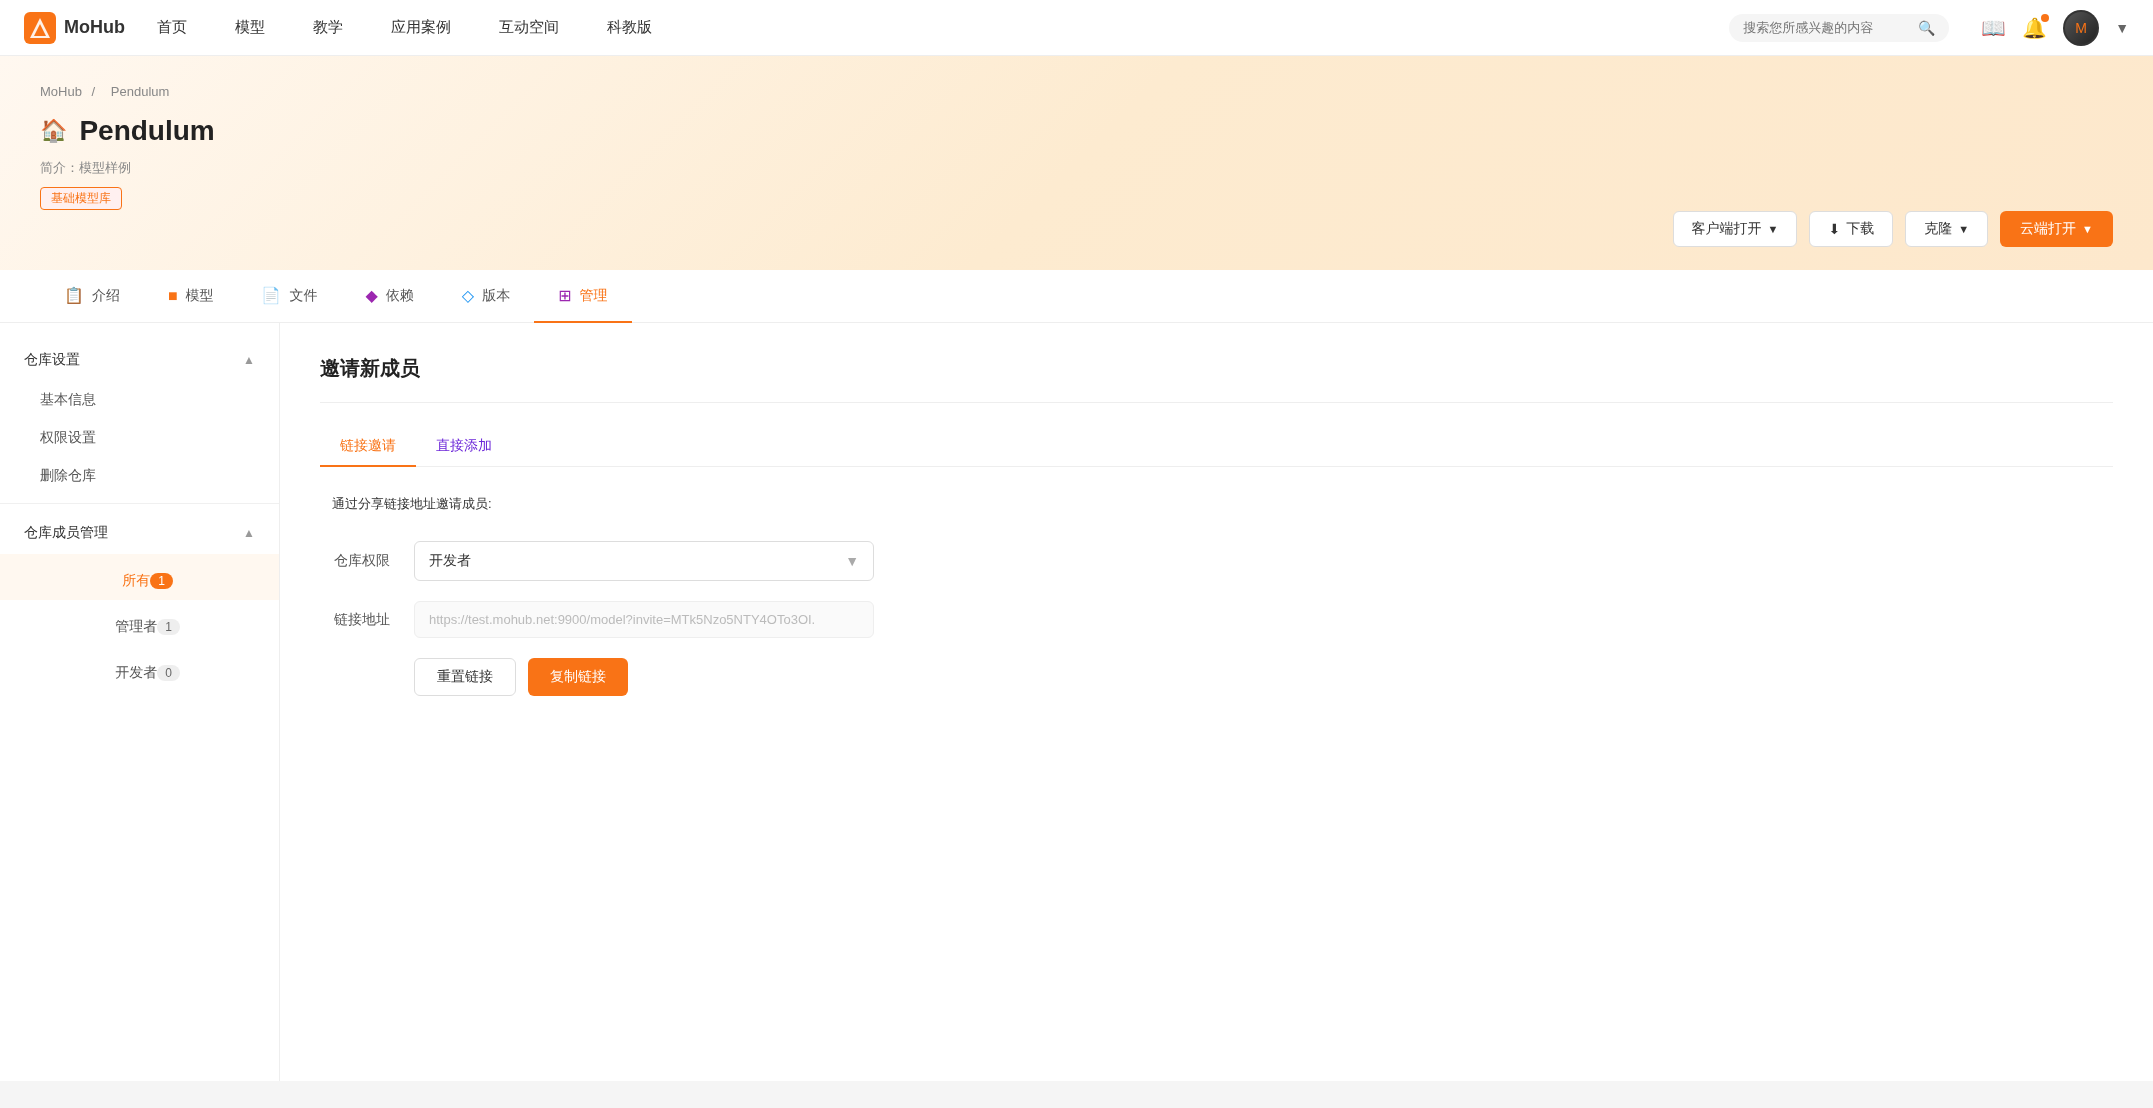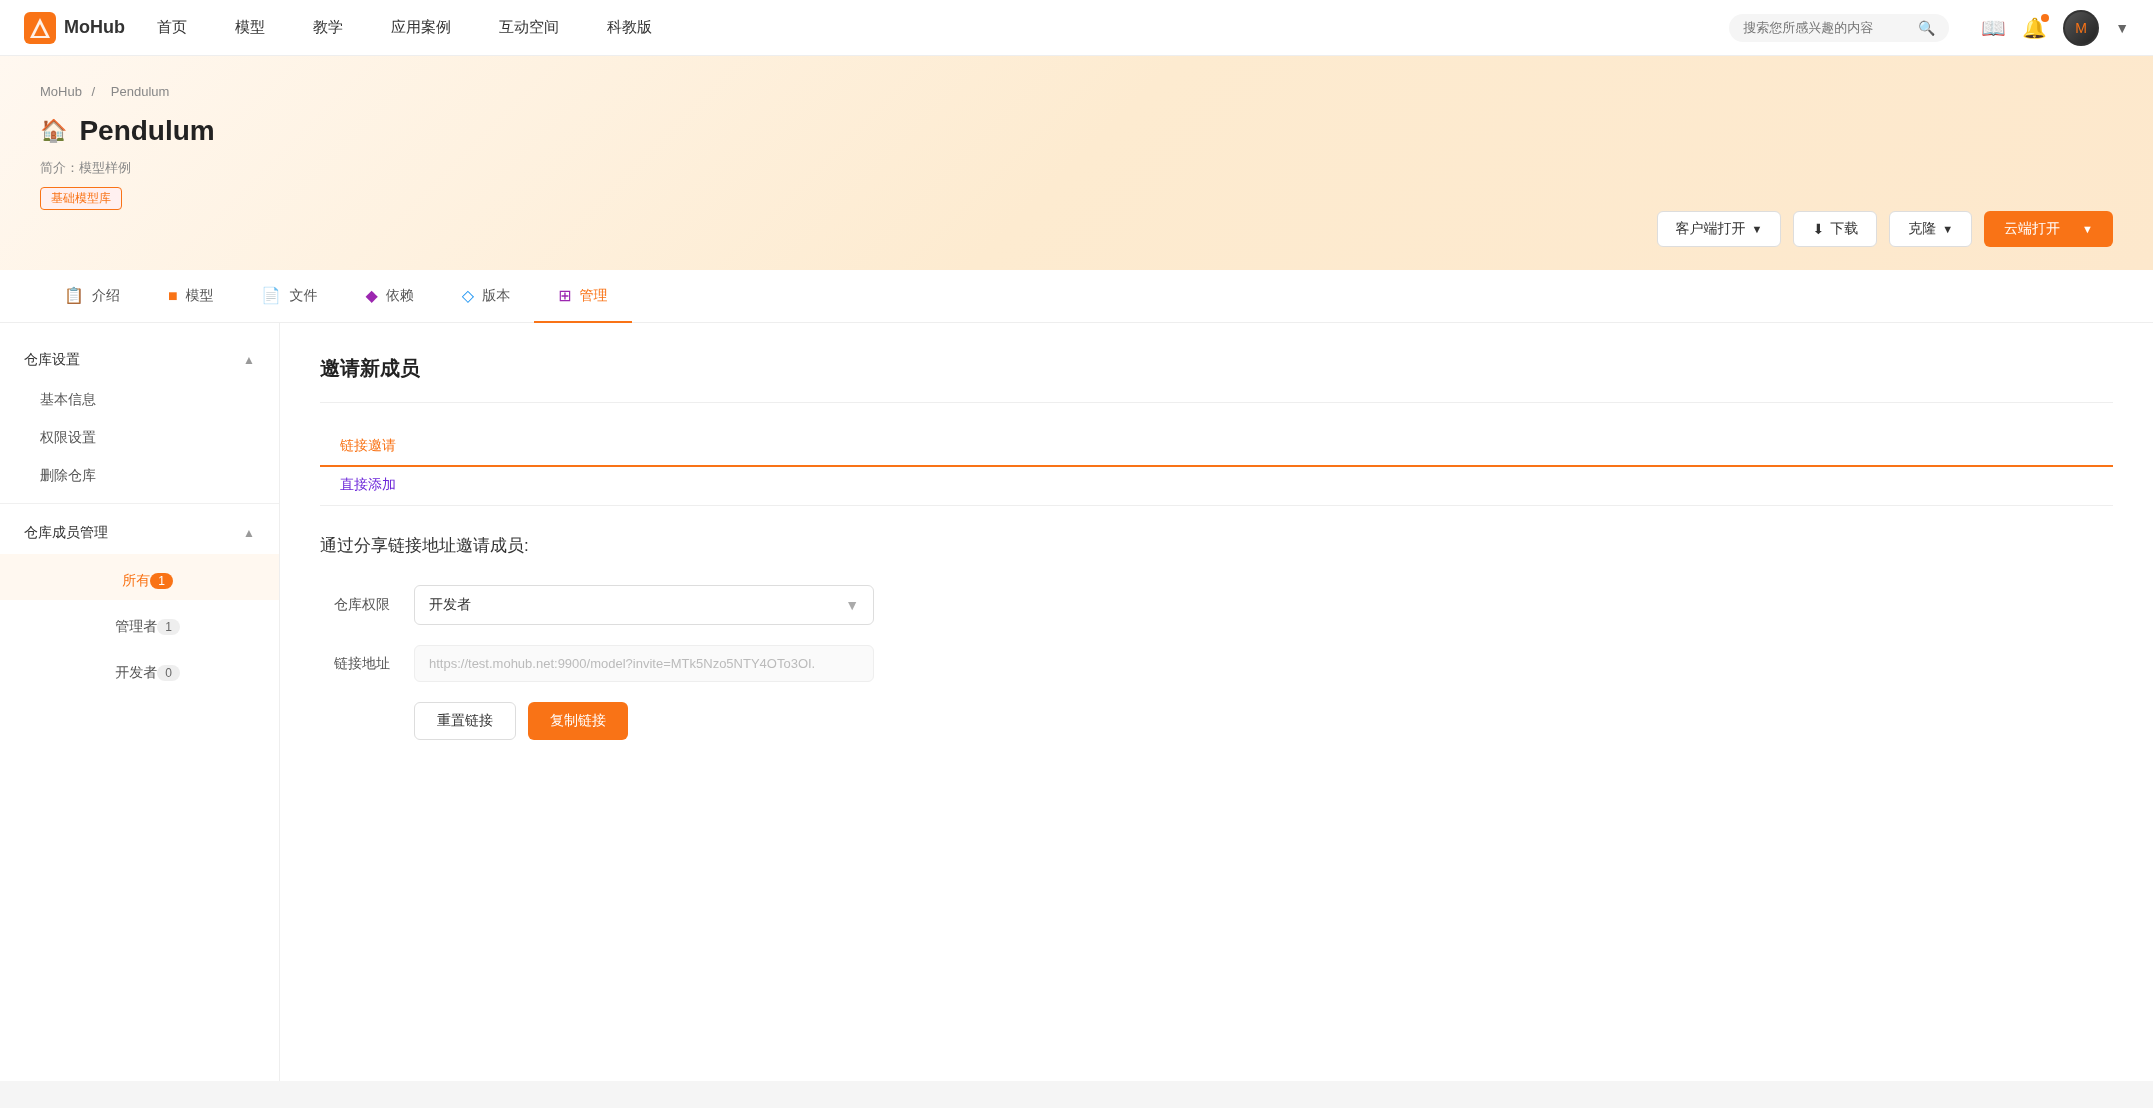--- a/index.html
+++ b/index.html
@@ -30,21 +30,21 @@
     .breadcrumb { font-size: 13px; color: #888; margin-bottom: 16px; }
     .breadcrumb a { color: #888; text-decoration: none; }
     .breadcrumb span { margin: 0 6px; }
     .page-title-row { display: flex; align-items: center; gap: 12px; margin-bottom: 12px; }
     .house-icon { font-size: 22px; color: #666; }
     .page-title { font-size: 28px; font-weight: 700; color: #222; }
     .page-subtitle { font-size: 13px; color: #888; margin-bottom: 10px; }
     .tag { display: inline-block; background: #fff0f0; color: #f97316; border: 1px solid #f97316; border-radius: 4px; padding: 2px 10px; font-size: 12px; margin-bottom: 0; }
     .hero-actions { position: absolute; top: 155px; right: 40px; display: flex; gap: 12px; }
     .btn-outline { border: 1px solid #ddd; background: #fff; color: #333; padding: 8px 18px; border-radius: 6px; cursor: pointer; font-size: 14px; display: flex; align-items: center; gap: 6px; }
-    .btn-orange { background: #f97316; color: #fff; border: none; padding: 8px 20px; border-radius: 6px; cursor: pointer; font-size: 14px; display: flex; align-items: center; gap: 22px; }
+    .btn-orange { background: #f97316; color: #fff; border: none; padding: 8px 20px; border-radius: 6px; cursor: pointer; font-size: 14px; display: flex; align-items: center; gap: 6px; }
     .chevron-down { font-size: 11px; }
 
     
     .tabs-bar {
       background: #fff; border-bottom: 1px solid #eee; padding: 0 40px;
       display: flex; gap: 0; position: relative;
     }
     .tab-item {
       padding: 16px 24px; font-size: 14px; color: #555; cursor: pointer; display: flex; align-items: center; gap: 8px;
       border-bottom: 2px solid transparent; margin-bottom: -1px;
@@ -76,29 +76,29 @@
     .badge { background: #f97316; color: #fff; border-radius: 10px; padding: 1px 8px; font-size: 12px; min-width: 22px; text-align: center; }
     .badge-gray { background: #eee; color: #666; border-radius: 10px; padding: 1px 8px; font-size: 12px; min-width: 22px; text-align: center; }
     .sidebar-divider { height: 1px; background: #f0f0f0; margin: 8px 0; }
 
     
     .content { flex: 1; padding: 32px 40px; background: #fff; }
     .content-title { font-size: 20px; font-weight: 600; color: #222; margin-bottom: 20px; }
     .content-divider { height: 1px; background: #eee; margin-bottom: 24px; }
 
     
-    .inner-tabs { display: flex; gap: 0; border-bottom: 1px solid #eee; margin-bottom: 28px; flex-direction: column; }
+    .inner-tabs { display: flex; gap: 0; border-bottom: 1px solid #eee; margin-bottom: 28px; }
     .inner-tab {
       padding: 10px 20px; font-size: 14px; color: #6d28d9; cursor: pointer;
       border-bottom: 2px solid transparent; margin-bottom: -1px;
     }
     .inner-tab.active { color: #f97316; border-bottom: 2px solid #f97316; }
 
     
-    .invite-description { font-size: 17px; color: #333; font-weight: 500; margin-bottom: 28px; }
+    .invite-description { font-size: 13px; color: #333; font-weight: 500; margin-bottom: 28px; margin-left: 12px; }
     .form-row { display: flex; align-items: center; gap: 24px; margin-bottom: 20px; }
     .form-label { width: 70px; text-align: right; font-size: 14px; color: #555; flex-shrink: 0; }
     .form-select {
       flex: 1; max-width: 460px; border: 1px solid #ddd; border-radius: 6px; padding: 10px 14px;
       font-size: 14px; color: #333; background: #fff; cursor: pointer;
       display: flex; justify-content: space-between; align-items: center;
     }
     .form-input {
       flex: 1; max-width: 460px; border: 1px solid #eee; border-radius: 6px; padding: 10px 14px;
       font-size: 13px; color: #bbb; background: #fafafa;

